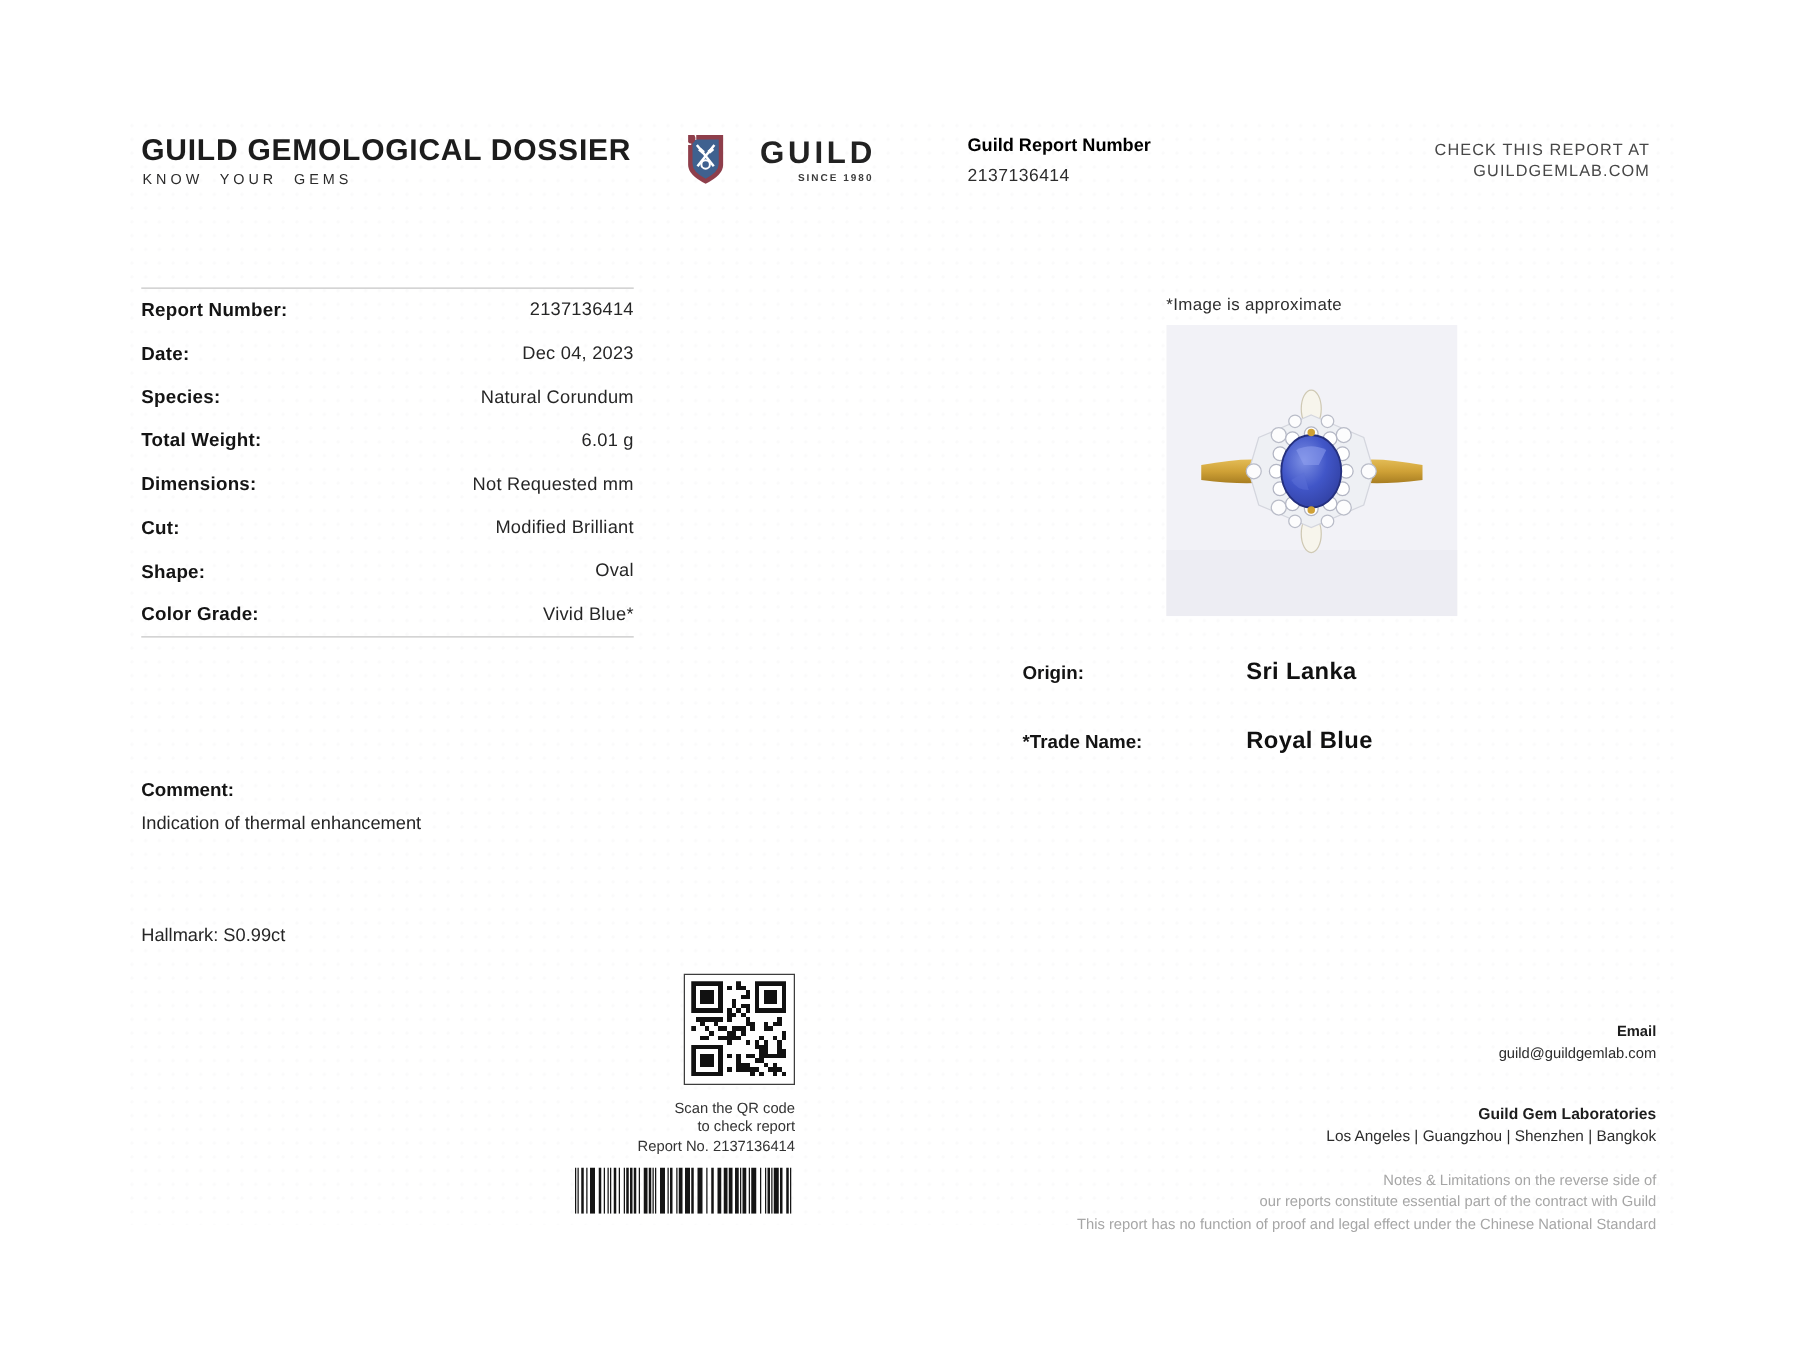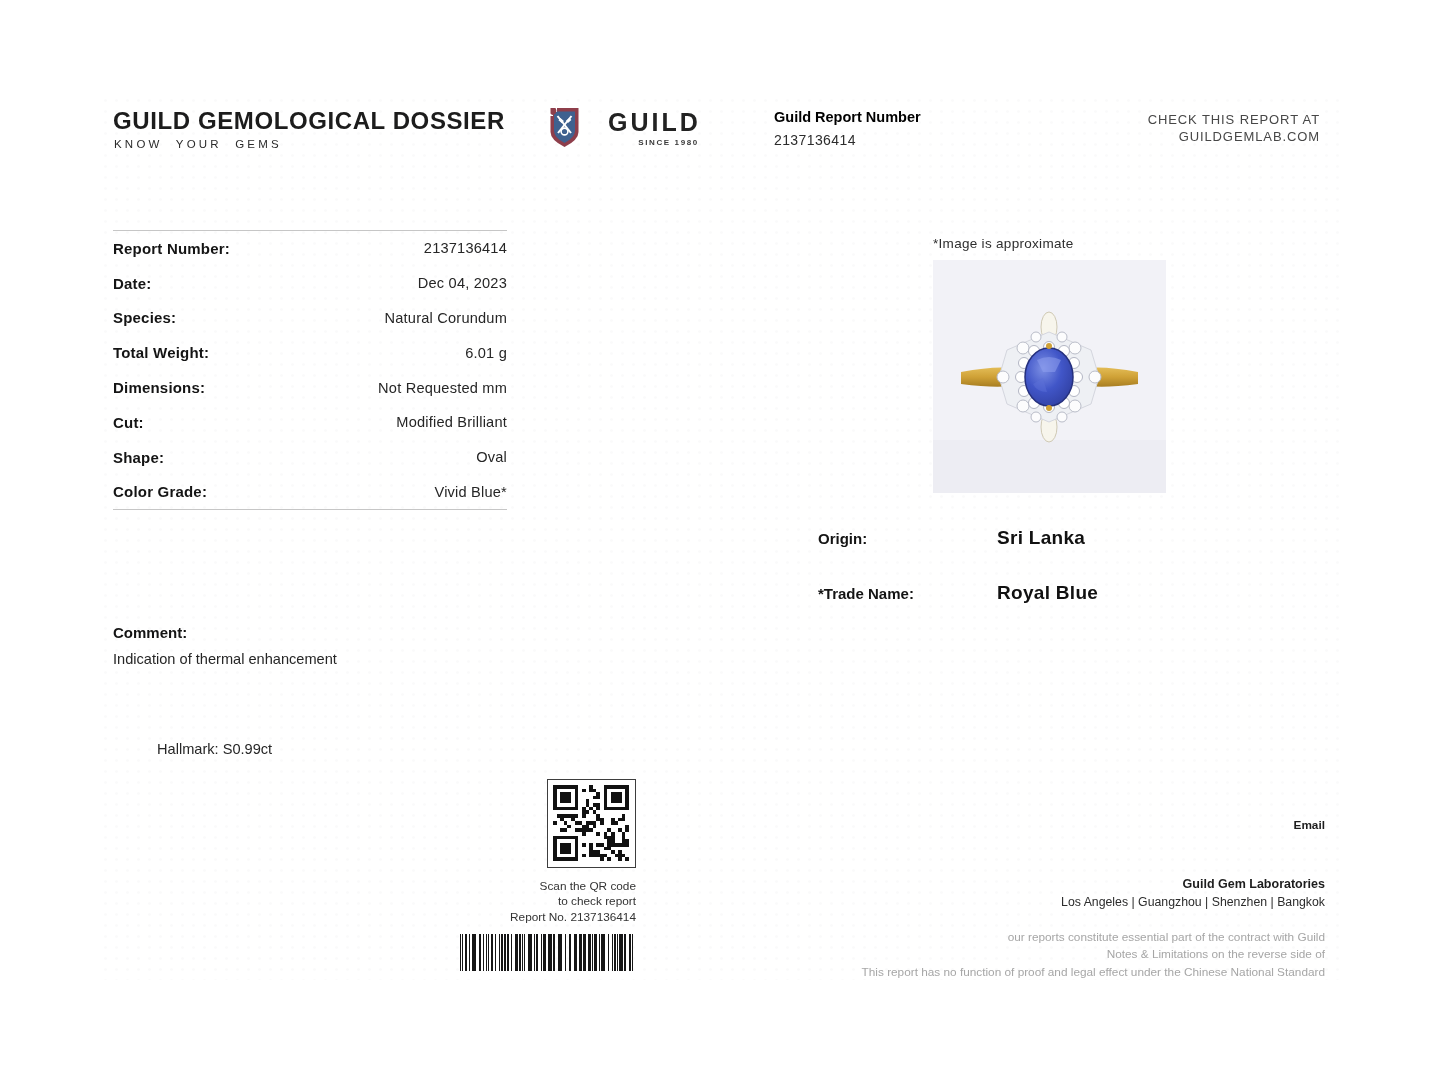--- a/index.html
+++ b/index.html
@@ -51,21 +51,21 @@
     border-top: 1px solid #c6c6c6; border-bottom: 1px solid #c6c6c6;
   }
   .detail-row {
     height: 34.8px; display: flex; align-items: center; justify-content: space-between;
   }
   .detail-label { font-size: 15px; font-weight: bold; color: #141414; letter-spacing: 0.2px; }
   .detail-value { font-size: 14.6px; color: #262626; letter-spacing: 0.2px; }
   
   .comment-label { position: absolute; left: 113px; top: 624px; font-size: 15px; font-weight: bold; color: #141414; }
   .comment-text  { position: absolute; left: 113px; top: 651px; font-size: 14.6px; color: #262626; }
-  .hallmark      { position: absolute; left: 113px; top: 741px; font-size: 14.6px; color: #262626; margin-left: 44px; }
+  .hallmark      { position: absolute; left: 113px; top: 741px; font-size: 14.6px; color: #262626; }
   
   .image-note {
     position: absolute; left: 933px; top: 236px; width: 233px;
     text-align: left; font-size: 13.5px; color: #2e2e2e; letter-spacing: 0.3px;
   }
   .gem-image {
     position: absolute; left: 933px; top: 260px; width: 233px; height: 233px;
   }
   .origin-label { position: absolute; left: 818px; top: 530px; font-size: 15px; font-weight: bold; color: #141414; }
   .origin-value { position: absolute; left: 997px; top: 527px; font-size: 19px; font-weight: bold; color: #111; letter-spacing: 0.3px; }
@@ -79,21 +79,21 @@
   .qr-box svg { width: 76px; height: 76px; display: block; }
   .qr-caption {
     position: absolute; left: 400px; top: 879px; width: 236px;
     text-align: right; font-size: 11.8px; color: #333; line-height: 1.3;
   }
   .barcode { position: absolute; left: 460px; top: 934px; width: 176px; height: 37px; }
   
   .foot-right { position: absolute; right: 114px; top: 818px; text-align: right; }
   .foot-email-label { font-size: 11.8px; font-weight: bold; color: #1d1d1d; }
   .foot-email-value { font-size: 11.8px; color: #2c2c2c; margin-top: 3px; }
-  .foot-labs-label  { font-size: 12.5px; font-weight: bold; color: #1d1d1d; margin-top: 45px; }
+  .foot-labs-label  { font-size: 12.5px; font-weight: bold; color: #1d1d1d; margin-top: 35px; }
   .foot-labs-cities { font-size: 12.3px; color: #2c2c2c; margin-top: 4px; }
   .foot-notes { margin-top: 20px; font-size: 11.8px; color: #a6a6a6; line-height: 1.48; }
 </style>
 </head>
 <body>
 
 <div class="doc-texture"></div>
 
 <div class="title">GUILD GEMOLOGICAL DOSSIER</div>
 <div class="tagline">KNOW YOUR GEMS</div>
@@ -486,20 +486,21 @@
     <rect x="154" y="0" width="2" height="37" fill="#151515"></rect>
     <rect x="157" y="0" width="1" height="37" fill="#151515"></rect>
     <rect x="159" y="0" width="4" height="37" fill="#151515"></rect>
     <rect x="164" y="0" width="2" height="37" fill="#151515"></rect>
     <rect x="169" y="0" width="2" height="37" fill="#151515"></rect>
     <rect x="172" y="0" width="1" height="37" fill="#151515"></rect>
   </svg>
 
 <div class="foot-right">
   <div class="foot-email-label">Email</div>
+  <div class="foot-email-value">guild@guildgemlab.com</div>
   <div class="foot-labs-label">Guild Gem Laboratories</div>
   <div class="foot-labs-cities">Los Angeles | Guangzhou | Shenzhen | Bangkok</div>
   <div class="foot-notes">
+    <div>Notes &amp; Limitations on the reverse side of</div>
     <div>our reports constitute essential part of the contract with Guild</div>
-    <div>Notes &amp; Limitations on the reverse side of</div>
     <div>This report has no function of proof and legal effect under the Chinese National Standard</div>
   </div>
 </div>
 
 </body></html>

